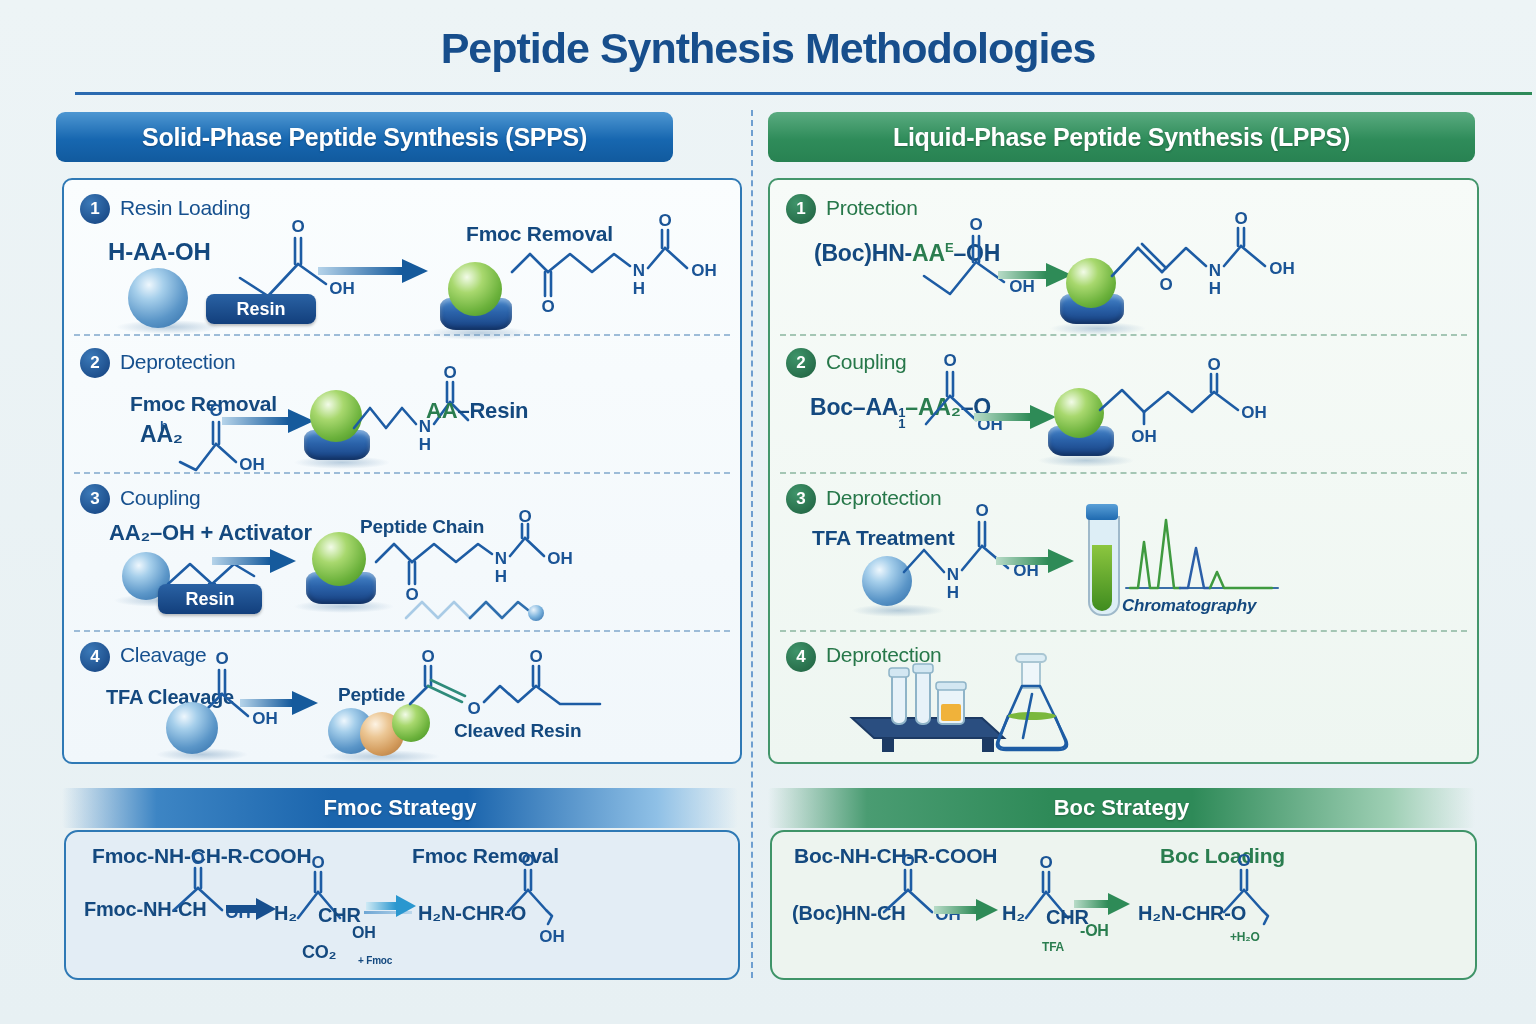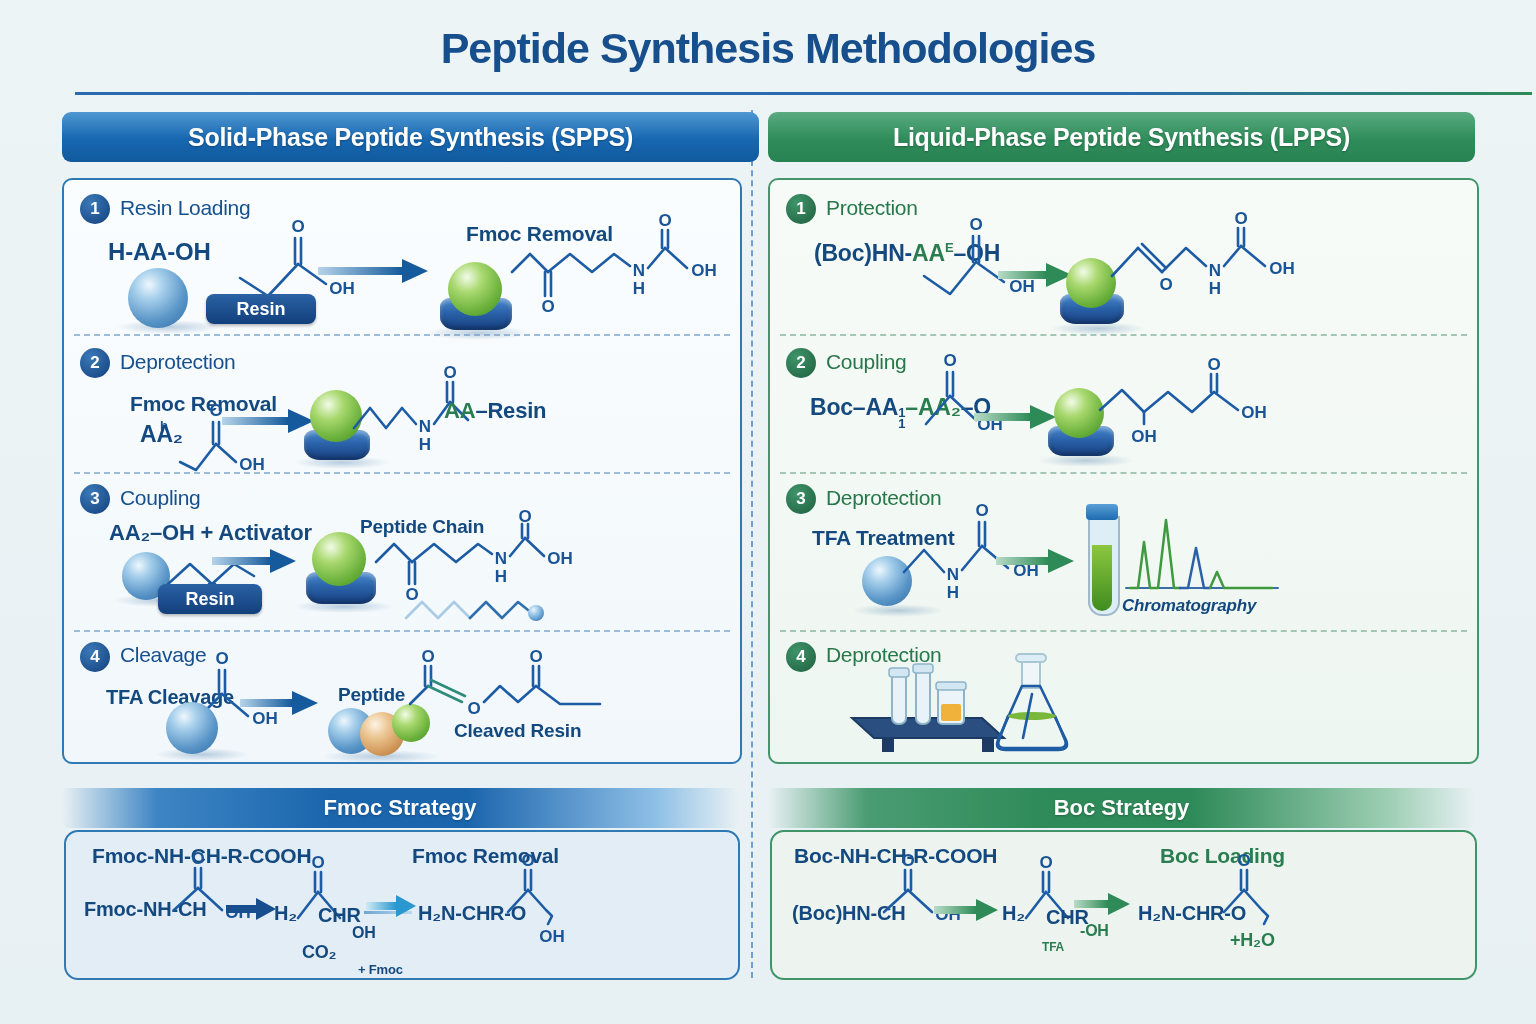--- a/index.html
+++ b/index.html
@@ -6,21 +6,21 @@
   body{width:1536px;height:1024px;position:relative;overflow:hidden;
        background:linear-gradient(180deg,#edf4f6 0%,#e7f0f3 100%);
        font-family:"Liberation Sans","DejaVu Sans",sans-serif;}
   .abs{position:absolute}
   svg{overflow:visible}
   svg text{font-family:"Liberation Sans","DejaVu Sans",sans-serif;font-weight:bold;fill:#1a5496;font-size:17px;text-anchor:middle}
   svg path,svg polyline{fill:none;stroke:#1d5ca4;stroke-width:2.6;stroke-linecap:round;stroke-linejoin:round}
   .title{position:absolute;top:24px;left:0;width:100%;text-align:center;font-size:43px;font-weight:bold;color:#174e8c;letter-spacing:-1px}
   .hrule{position:absolute;top:92px;left:75px;width:1457px;height:3px;background:linear-gradient(90deg,#2a6ab0 0%,#2a6ab0 72%,#2e8b57 100%)}
   .hbar{position:absolute;top:112px;height:50px;border-radius:9px;display:flex;align-items:center;justify-content:center;color:#fff;font-weight:bold;font-size:25px;letter-spacing:-.3px;text-shadow:0 1px 2px rgba(0,0,0,.28)}
-  .hbar.blue{left:62px;width:697px;background:linear-gradient(180deg,#4e97d2 0%,#1767b0 55%,#115a9e 100%)}
+  .hbar.blue{left:56px;width:617px;background:linear-gradient(180deg,#4e97d2 0%,#1767b0 55%,#115a9e 100%)}
   .hbar.green{left:768px;width:707px;background:linear-gradient(180deg,#5aab80 0%,#2f8c5a 55%,#288252 100%)}
   .panel{position:absolute;top:178px;height:582px;border-radius:10px}
   .panel.blue{left:62px;width:676px;background:linear-gradient(180deg,#fafdfe,#f1f7fb);border:2px solid #2f79b5}
   .panel.green{left:768px;width:707px;background:linear-gradient(180deg,#f7fbf8,#eef6f1);border:2px solid #43966b}
   .sep{position:absolute;left:10px;right:10px;height:0;border-top:2px dashed #9dbcd8}
   .sep.g{border-top-color:#a4c6b4}
   .vdash{position:absolute;left:751px;top:110px;height:868px;width:0;border-left:2px dashed #6f9fd0}
   .badge{position:absolute;width:30px;height:30px;border-radius:50%;display:flex;align-items:center;justify-content:center;color:#fff;font-weight:bold;font-size:17px}
   .badge.b{background:radial-gradient(circle at 35% 30%,#3b79b8,#123f7c)}
   .badge.g{background:radial-gradient(circle at 35% 30%,#3f946a,#1e5f3e)}
@@ -145,21 +145,21 @@
   <div class="sph green" style="left:246px;top:210px;width:52px;height:52px"></div>
   <svg class="abs" style="left:288px;top:188px" width="125" height="95">
     <path d="M2,60 L18,40 L34,60 L50,40 L64,56"></path>
     <text x="73" y="64">N</text>
     <text x="73" y="82">H</text>
     <path d="M82,56 L98,34"></path>
       <path d="M95,34 V14 M101,34 V14"></path>
     <text x="98" y="10" font-size="15">O</text>
     <path d="M98,34 L116,52"></path>
   </svg>
-  <div class="f" style="left:380px;top:218px;font-size:22px"><span class="gr">AA</span><span class="nv">–Resin</span></div>
+  <div class="f" style="left:362px;top:218px;font-size:22px"><span class="gr">AA</span><span class="nv">–Resin</span></div>
 
   <div class="badge b" style="left:16px;top:304px">3</div>
   <div class="stitle b" style="left:56px;top:306px">Coupling</div>
   <div class="f nv" style="left:45px;top:340px;font-size:22px">AA₂–OH + Activator</div>
   <div class="esh" style="left:50px;top:414px;width:92px;height:13px"></div>
   <div class="sph blue" style="left:58px;top:372px;width:48px;height:48px"></div>
   <svg class="abs" style="left:102px;top:362px" width="105" height="64">
     <path d="M2,42 L24,22 L46,42 L68,22 L88,34"></path>
       <path d="M43,42 V62 M49,42 V62"></path>
   </svg>
@@ -376,21 +376,21 @@
   <svg class="abs" style="left:230px;top:32px" width="50" height="60">
     <path d="M2,54 L22,28"></path>
       <path d="M19,28 V8 M25,28 V8"></path>
     <text x="22" y="4" font-size="15">O</text>
     <path d="M22,28 L44,54"></path>
   </svg>
   <div class="f nv" style="left:252px;top:72px;font-size:20px">CHR</div>
   <div class="abs" style="left:298px;top:79px;width:48px;height:3px;background:linear-gradient(90deg,#6ea6d4,#bcd8ec)"></div>
   <div class="f nv" style="left:286px;top:92px;font-size:16px">OH</div>
   <div class="f nv" style="left:236px;top:110px;font-size:18px">CO₂</div>
-  <div class="f nv" style="left:292px;top:130px;font-size:13px">+ Fmoc</div>
+  <div class="f nv" style="left:292px;top:123px;font-size:10px">+ Fmoc</div>
   <svg class="abs" style="left:300px;top:63px" width="50" height="22">
     <rect x="0" y="7" width="30" height="8" fill="url(#agC)"></rect>
       <polygon points="30,0 50,11 30,22" fill="#2a97cf"></polygon>
   </svg>
   <div class="f nv" style="left:346px;top:12px;font-size:21px">Fmoc Removal</div>
   <div class="f nv" style="left:352px;top:70px;font-size:20px">H₂N-CHR-O</div>
   <svg class="abs" style="left:438px;top:28px" width="75" height="88">
     <path d="M4,52 L24,30"></path>
       <path d="M21,30 V10 M27,30 V10"></path>
     <text x="24" y="6" font-size="15">O</text>
@@ -428,14 +428,14 @@
       <polygon points="34,1 56,12 34,23" fill="#2e8b57"></polygon>
   </svg>
   <div class="f gr" style="left:388px;top:12px;font-size:21px">Boc Loading</div>
   <div class="f nv" style="left:366px;top:70px;font-size:20px">H₂N-CHR-O</div>
   <svg class="abs" style="left:448px;top:28px" width="70" height="85">
     <path d="M4,52 L24,30"></path>
       <path d="M21,30 V10 M27,30 V10"></path>
     <text x="24" y="6" font-size="15">O</text>
     <path d="M24,30 L42,50 L48,56 L44,64"></path>
   </svg>
-  <div class="f gr" style="left:458px;top:98px;font-size:18px">+H₂O</div>
+  <div class="f gr" style="left:458px;top:98px;font-size:12px">+H₂O</div>
 </div>
 
 </body></html>

